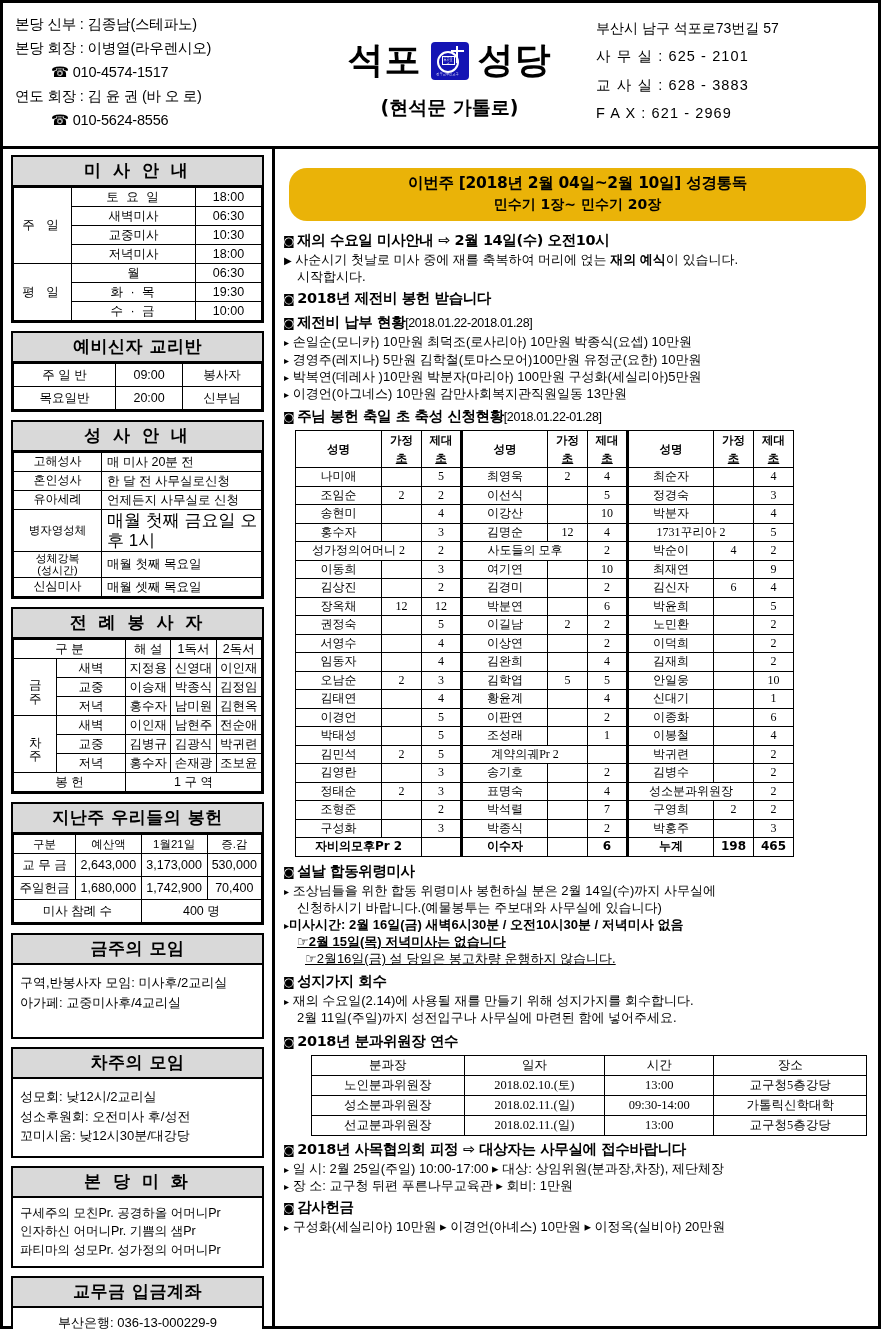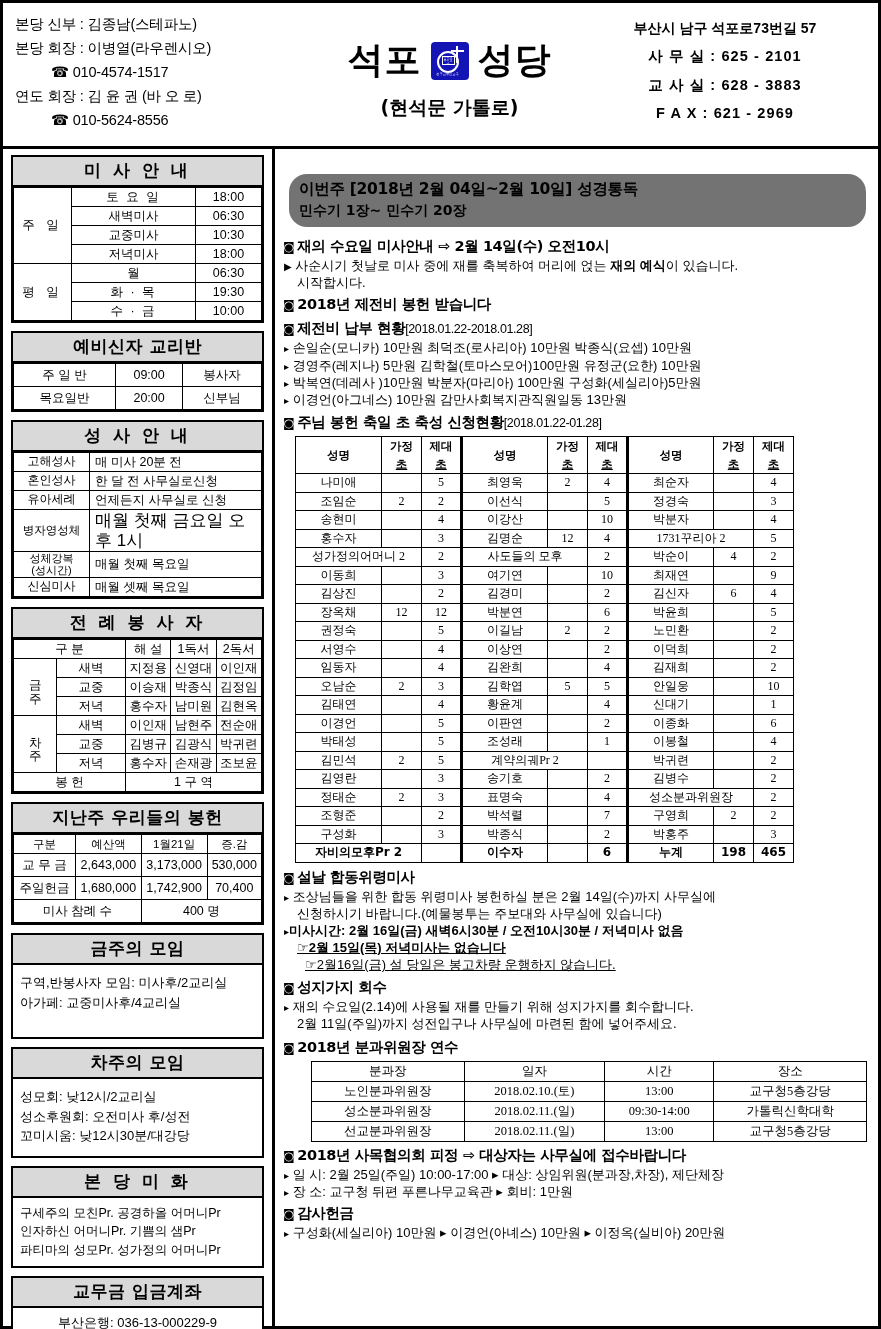--- a/index.html
+++ b/index.html
@@ -64,22 +64,22 @@
   }
   .emblem .base {
     position:absolute; left: 5px; bottom: 3px; width: 24px; height: 5px;
     color:#fff; font-size: 3.2px; text-align:center; line-height: 5px; overflow:hidden;
   }
   .sub-name {
     font-size: 19px; font-weight: bold; margin-top: 10px;
     font-family: "DejaVu Sans", sans-serif;
   }
   .hdr-right {
-    width: 282px; padding: 12px 24px 0 0; text-align: center;
-    font-size: 14.5px; line-height: 1.95; white-space: nowrap; font-weight: bold;
+    width: 282px; padding: 12px 24px 0 0; text-align: left;
+    font-size: 14.5px; line-height: 1.95; white-space: nowrap;
   }
   .hdr-right .addr { font-size: 14px; }
   .hdr-right .tel { letter-spacing: 1.1px; }
 
   
   .body-wrap { display: flex; flex-direction: row; flex: 1; min-height: 0; }
   .col-left {
     width: 272px; border-right: 3px solid #000;
     padding: 6px 8px 4px 8px;
   }
@@ -102,22 +102,22 @@
   table.grid td.l { text-align: left; padding-left: 5px; }
   .sp { letter-spacing: 4px; margin-top: 33px; }
   .sp2 { letter-spacing: 2px; }
   .freebox { padding: 8px 7px 10px 7px; font-size: 13px; line-height: 1.5; }
   .freebox .ln { white-space: nowrap; }
   .freebox.center { text-align: center; }
   .vert { writing-mode: vertical-rl; text-orientation: upright; letter-spacing: 2px; }
 
   
   .banner {
-    background: #737373; border-radius: 18px; text-align: left;
-    padding: 5px 10px 7px 10px; margin: 19px 6px 9px 6px;
+    background: #eab308; border-radius: 18px; text-align: center;
+    padding: 5px 10px 7px 10px; margin: 13px 6px 9px 6px;
     font-family: "DejaVu Sans", sans-serif;
   }
   .banner .l1 { font-size: 15.5px; font-weight: bold; letter-spacing: -0.3px; }
   .banner .l2 { font-size: 14px; font-weight: bold; margin-top: 2px; }
 
   .sec { margin-bottom: 2px; }
   .sec-h {
     font-size: 14.5px; font-weight: bold; letter-spacing: -0.4px;
     font-family: "DejaVu Sans", sans-serif; line-height: 1.45;
     white-space: nowrap;
@@ -258,21 +258,21 @@
           </tr>
         </tbody>
           </table>
       </div>
 
       <div class="box">
         <div class="box-title">성 사 안 내</div>
         <table class="grid">
           <tbody>
               <tr>
-            <td style="width:76px;font-size:12px">고해성사</td>
+            <td style="width:88px;font-size:12px">고해성사</td>
             <td class="l">매 미사 20분 전</td>
           </tr>
           <tr>
             <td style="font-size:12px">혼인성사</td>
             <td class="l">한 달 전 사무실로신청</td>
           </tr>
           <tr>
             <td style="font-size:12px">유아세례</td>
             <td class="l">언제든지 사무실로 신청</td>
           </tr>

